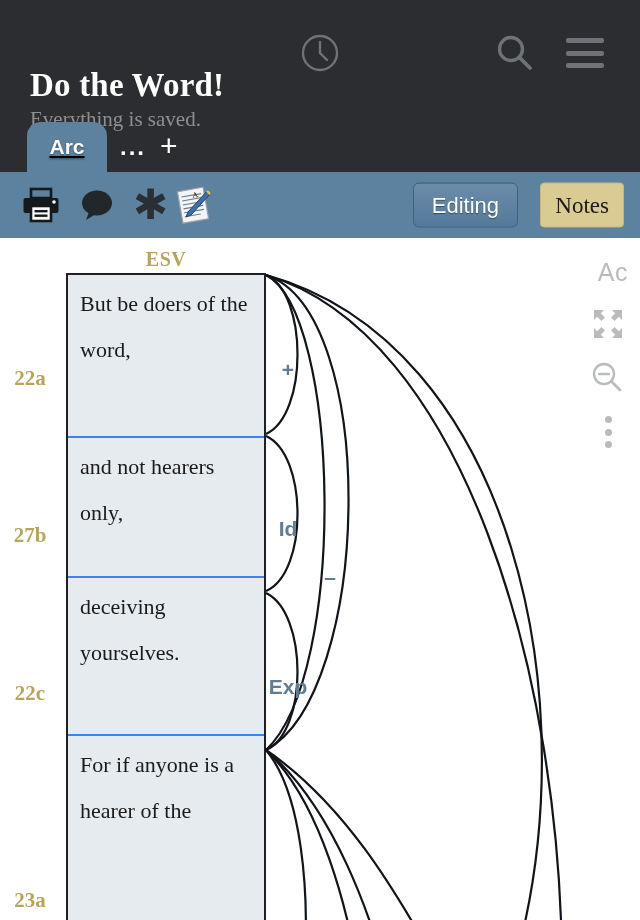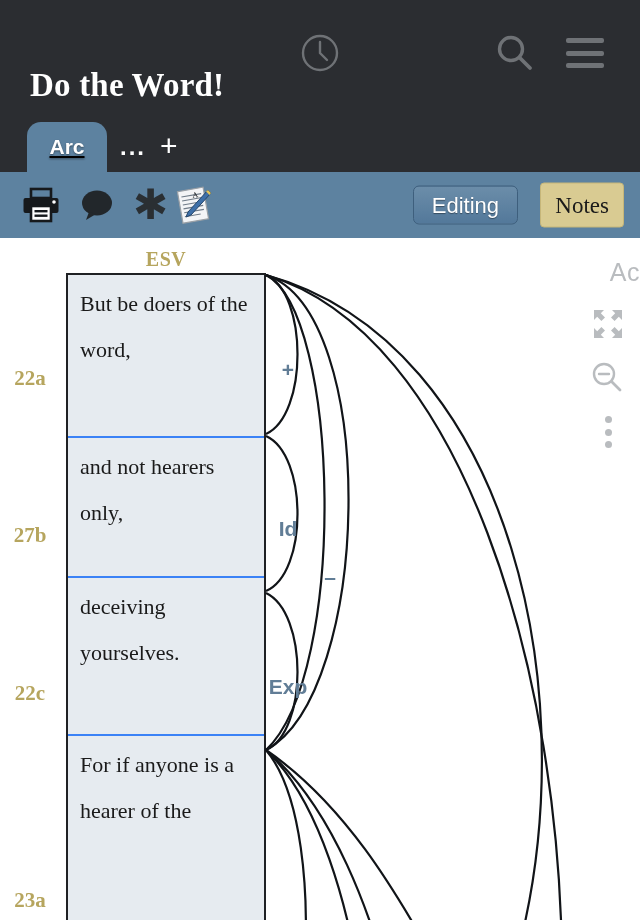--- a/index.html
+++ b/index.html
@@ -66,21 +66,21 @@
   }
   .tool-icon { position: absolute; top: 50%; transform: translateY(-50%); }
   .printer { left: 22px; width: 38px; height: 36px; }
   .bubble  { left: 80px; width: 36px; height: 32px; }
   .asterisk{ left: 133px; width: 34px; height: 34px;
              color: #2a2f33; font-size: 42px; line-height: 34px; text-align: center;}
   .notepad { left: 175px; width: 38px; height: 38px; }
 
   .btn-editing {
     position: absolute; right: 122px; top: 50%; transform: translateY(-50%);
-    height: 39px; padding: 0 18px;
+    height: 45px; padding: 0 18px;
     background: linear-gradient(#6b8da9, #53789a);
     border: 1px solid #3e5f7d; border-radius: 6px;
     display: flex; align-items: center; justify-content: center;
     color: #ffffff; font-size: 22px; font-weight: 400;
     text-shadow: 0 1px 1px rgba(0,0,0,.4);
   }
   .btn-notes {
     position: absolute; right: 16px; top: 50%; transform: translateY(-50%);
     height: 45px; padding: 12px 14px;
     background: #d9cb92; border: 1px solid #c6b679; border-radius: 4px;
@@ -127,39 +127,40 @@
   .arc-label {
     position: absolute;
     color: #617d96; font-size: 21px; font-weight: 700;
     font-family: "Liberation Sans", sans-serif;
     text-align: center;
   }
 
   
   .rail { position: absolute; right: 0; top: 238px; width: 62px; height: 682px; }
   .rail-ac {
-    position: absolute; right: 0; top: 20px;
+    position: absolute; right: 12px; top: 20px;
     color: #b9bcbf; font-size: 25px; letter-spacing: .5px; text-align: center;
   }
   .rail-expand { position: absolute; right: 16px; top: 70px; width: 32px; height: 32px; }
   .rail-zoomout{ position: absolute; right: 16px; top: 122px; width: 34px; height: 34px; }
   .rail-dots {
     position: absolute; right: 28px; top: 178px; width: 8px; height: 32px;
     display: flex; flex-direction: column; justify-content: space-between; align-items: center;
   }
   .rail-dots i { display: block; width: 7px; height: 7px; border-radius: 50%; background: #b9bcbf; }
 </style>
 </head>
 <body>
 
 <div id="app">
 
   <div class="header">
     <div class="title-block">
       <div class="app-title">Do the Word!</div>
+      <div class="app-subtitle">Everything is saved.</div>
     </div>
 
     <div class="clock-icon">
       <svg viewBox="0 0 40 40" width="40" height="40">
         <circle cx="20" cy="20" r="17" fill="none" stroke="#6f7276" stroke-width="2.4"></circle>
         <path d="M20 9 L20 20 L27 27" fill="none" stroke="#6f7276" stroke-width="2.4" stroke-linecap="round"></path>
       </svg>
     </div>
 
     <div class="search-icon">

